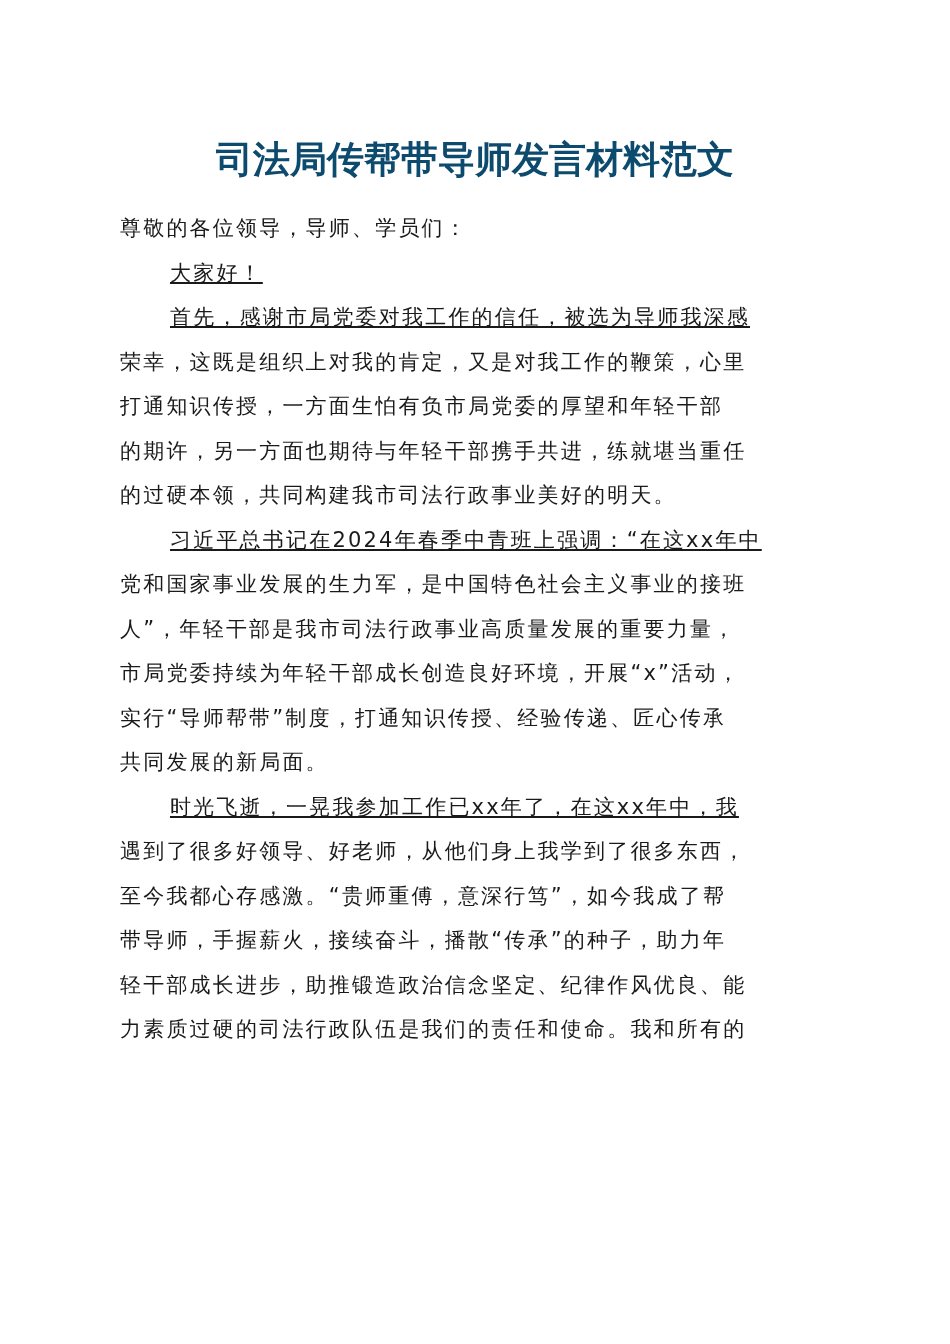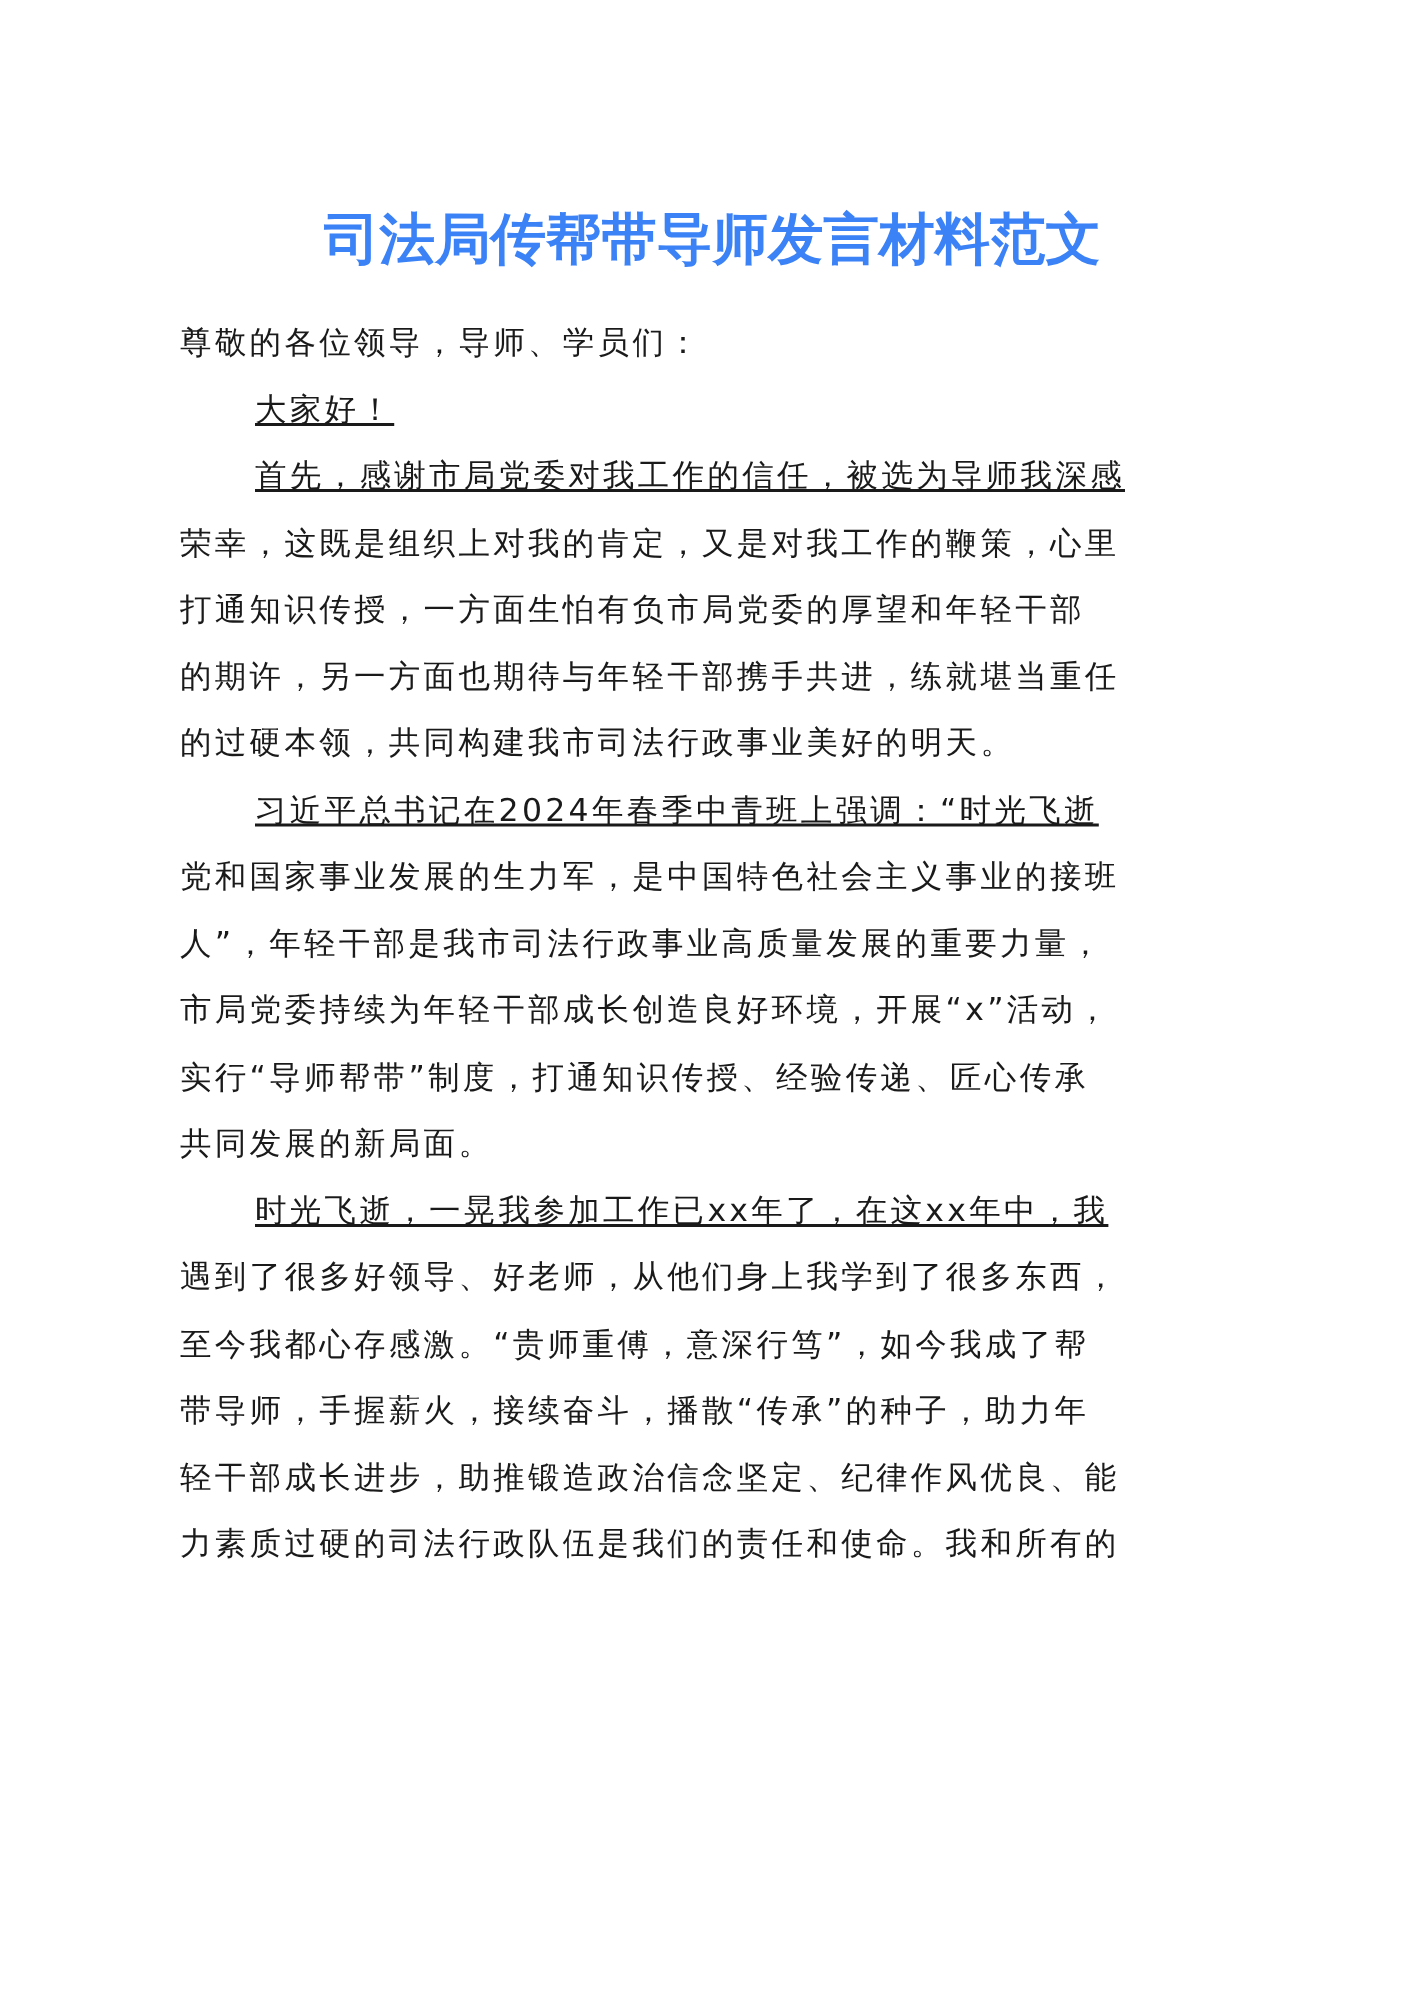--- a/index.html
+++ b/index.html
@@ -26,21 +26,21 @@
       position: absolute;
       left: 0;
       top: 134px;
       width: 950px;
       text-align: center;
       font-family: "DejaVu Serif", "Liberation Serif", serif;
       font-weight: bold;
       font-size: 37px;
       line-height: 50px;
       letter-spacing: 0px;
-      color: #3b82f6;
+      color: #0c4a6e;
     }
     .body-text {
       position: absolute;
       left: 120px;
       top: 206px;
       width: 705px;
       font-family: "DejaVu Sans", "Liberation Sans", sans-serif;
       font-size: 21px;
       line-height: 44.5px;
       letter-spacing: 2.2px;
@@ -68,21 +68,21 @@
 
     <div>
       <span class="line indent">首先，感谢市局党委对我工作的信任，被选为导师我深感</span>
       <span class="line">荣幸，这既是组织上对我的肯定，又是对我工作的鞭策，心里</span>
       <span class="line">打通知识传授，一方面生怕有负市局党委的厚望和年轻干部</span>
       <span class="line">的期许，另一方面也期待与年轻干部携手共进，练就堪当重任</span>
       <span class="line">的过硬本领，共同构建我市司法行政事业美好的明天。</span>
     </div>
 
     <div>
-      <span class="line indent">习近平总书记在2024年春季中青班上强调：“时光飞逝</span>
+      <span class="line indent">习近平总书记在2024年春季中青班上强调：“在这xx年中</span>
       <span class="line">党和国家事业发展的生力军，是中国特色社会主义事业的接班</span>
       <span class="line">人”，年轻干部是我市司法行政事业高质量发展的重要力量，</span>
       <span class="line">市局党委持续为年轻干部成长创造良好环境，开展“x”活动，</span>
       <span class="line">实行“导师帮带”制度，打通知识传授、经验传递、匠心传承</span>
       <span class="line">共同发展的新局面。</span>
     </div>
 
     <div>
       <span class="line indent">时光飞逝，一晃我参加工作已xx年了，在这xx年中，我</span>
       <span class="line">遇到了很多好领导、好老师，从他们身上我学到了很多东西，</span>

